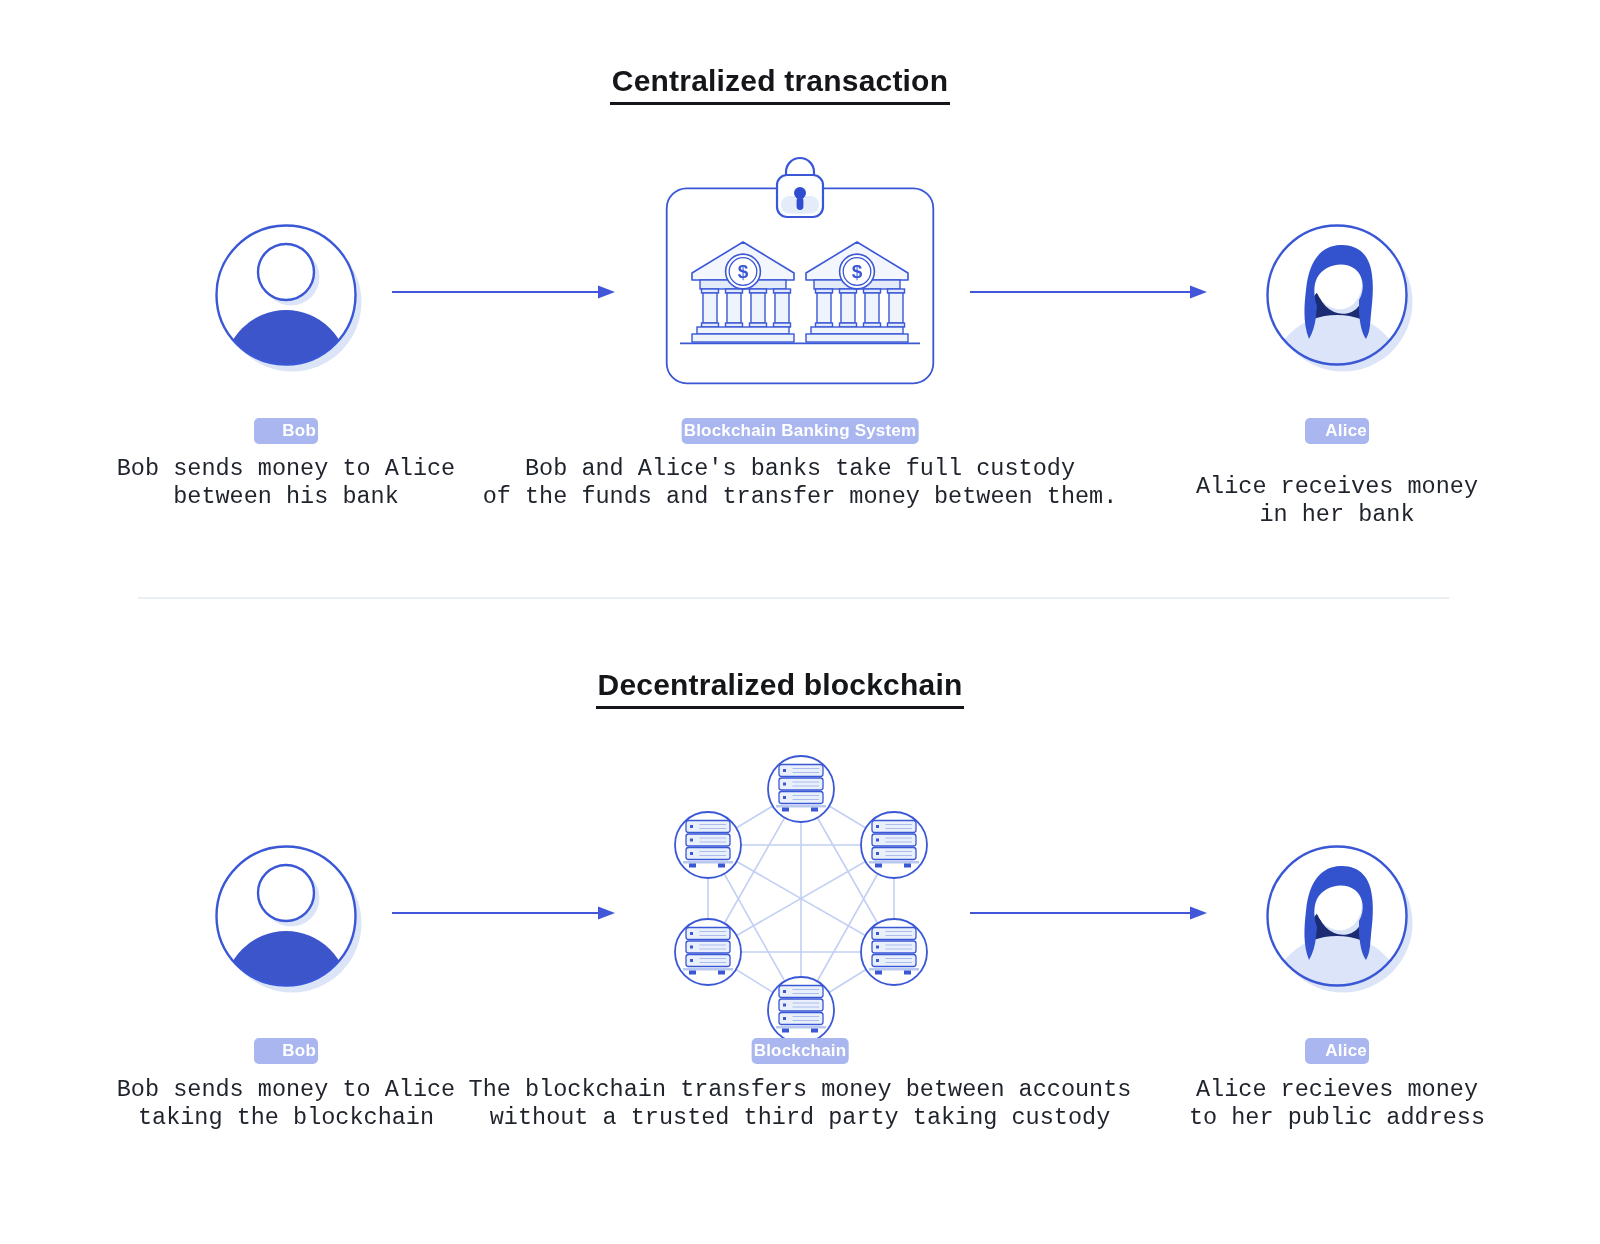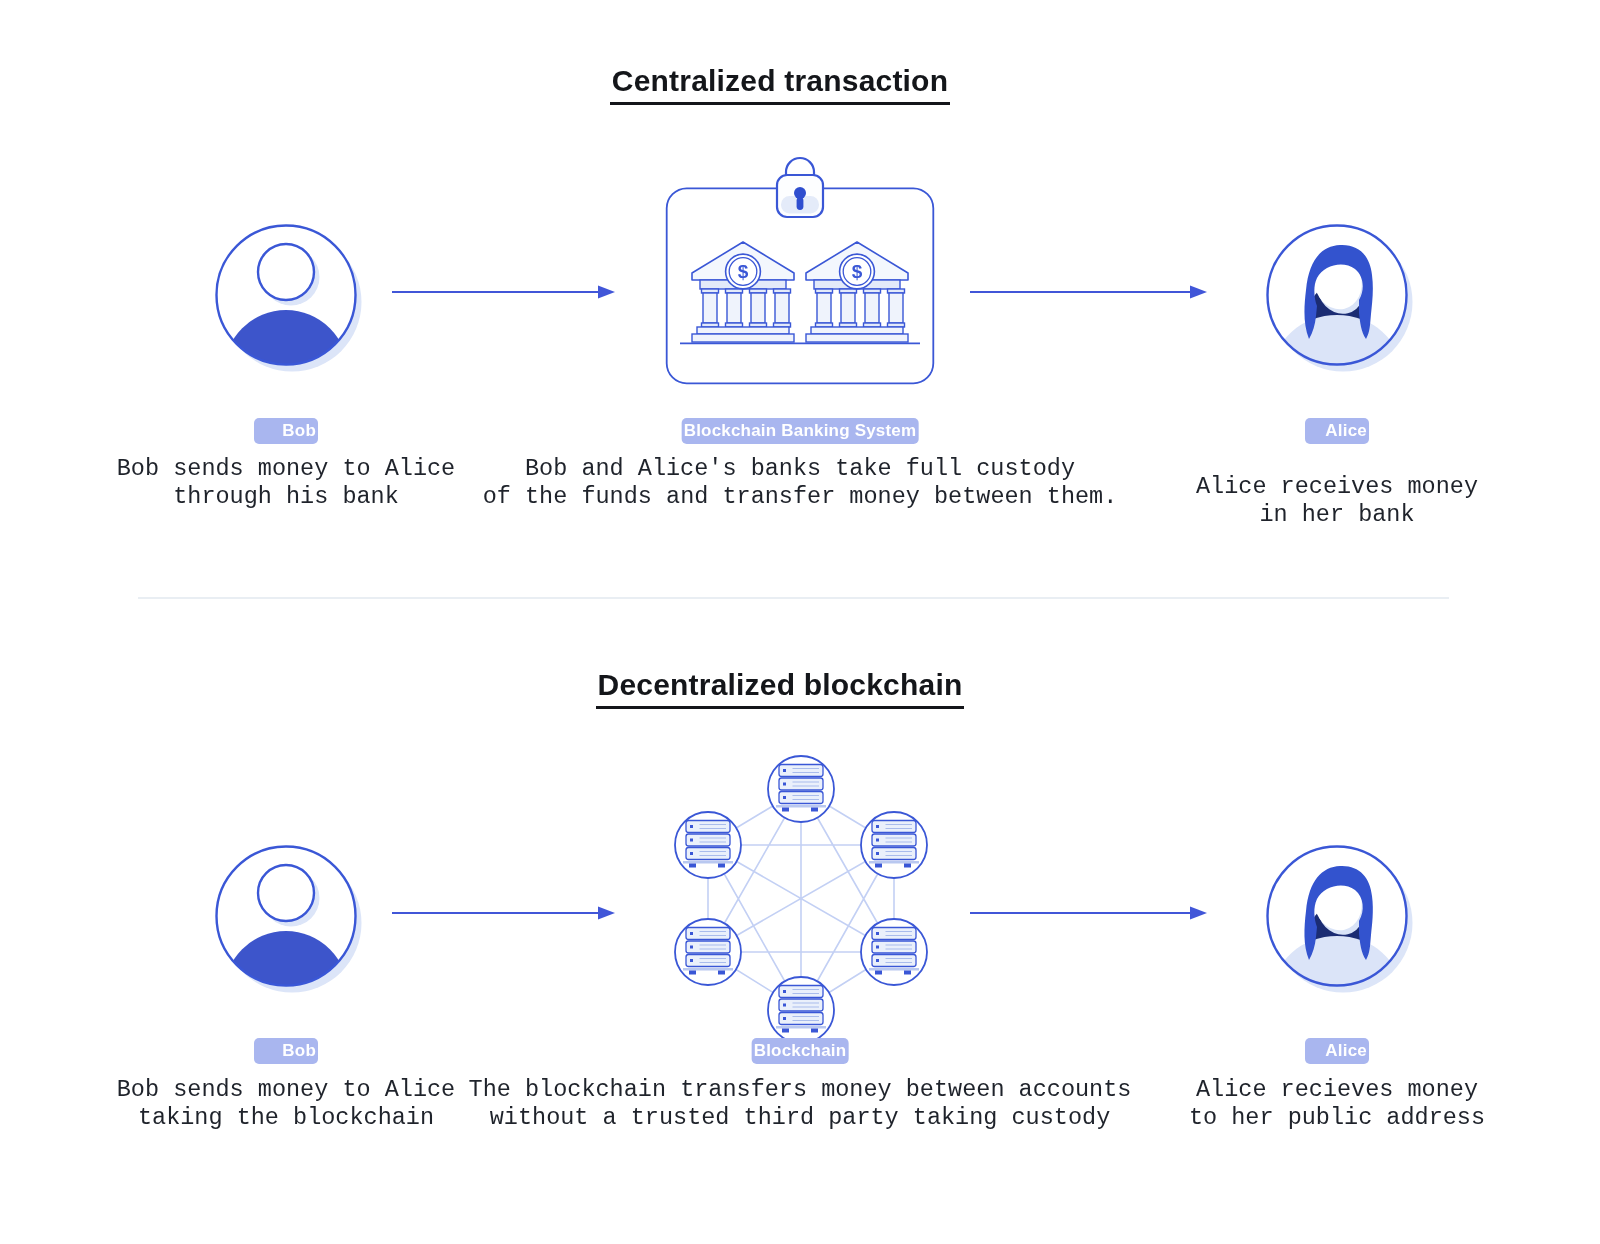--- a/index.html
+++ b/index.html
@@ -161,21 +161,21 @@
   <svg class="abs" style="left:1264px;top:222px" width="150" height="150">
       <use href="#sym-alice"></use>
     </svg>
 
   <div class="abs badge" style="left:286px;top:418px">Bob</div>
   <div class="abs badge" style="left:800px;top:418px">Blockchain Banking System</div>
   <div class="abs badge" style="left:1337px;top:418px">Alice</div>
 
   <div class="abs caption" style="left:286px;top:455px">
     <span class="cl">Bob sends money to Alice</span>
-    <span class="cl">through his bank</span>
+    <span class="cl">between his bank</span>
   </div>
   <div class="abs caption" style="left:800px;top:455px">
     <span class="cl">Bob and Alice's banks take full custody</span>
     <span class="cl">of the funds and transfer money between them.</span>
   </div>
   <div class="abs caption" style="left:1337px;top:473px">
     <span class="cl">Alice receives money</span>
     <span class="cl">in her bank</span>
   </div>
 

